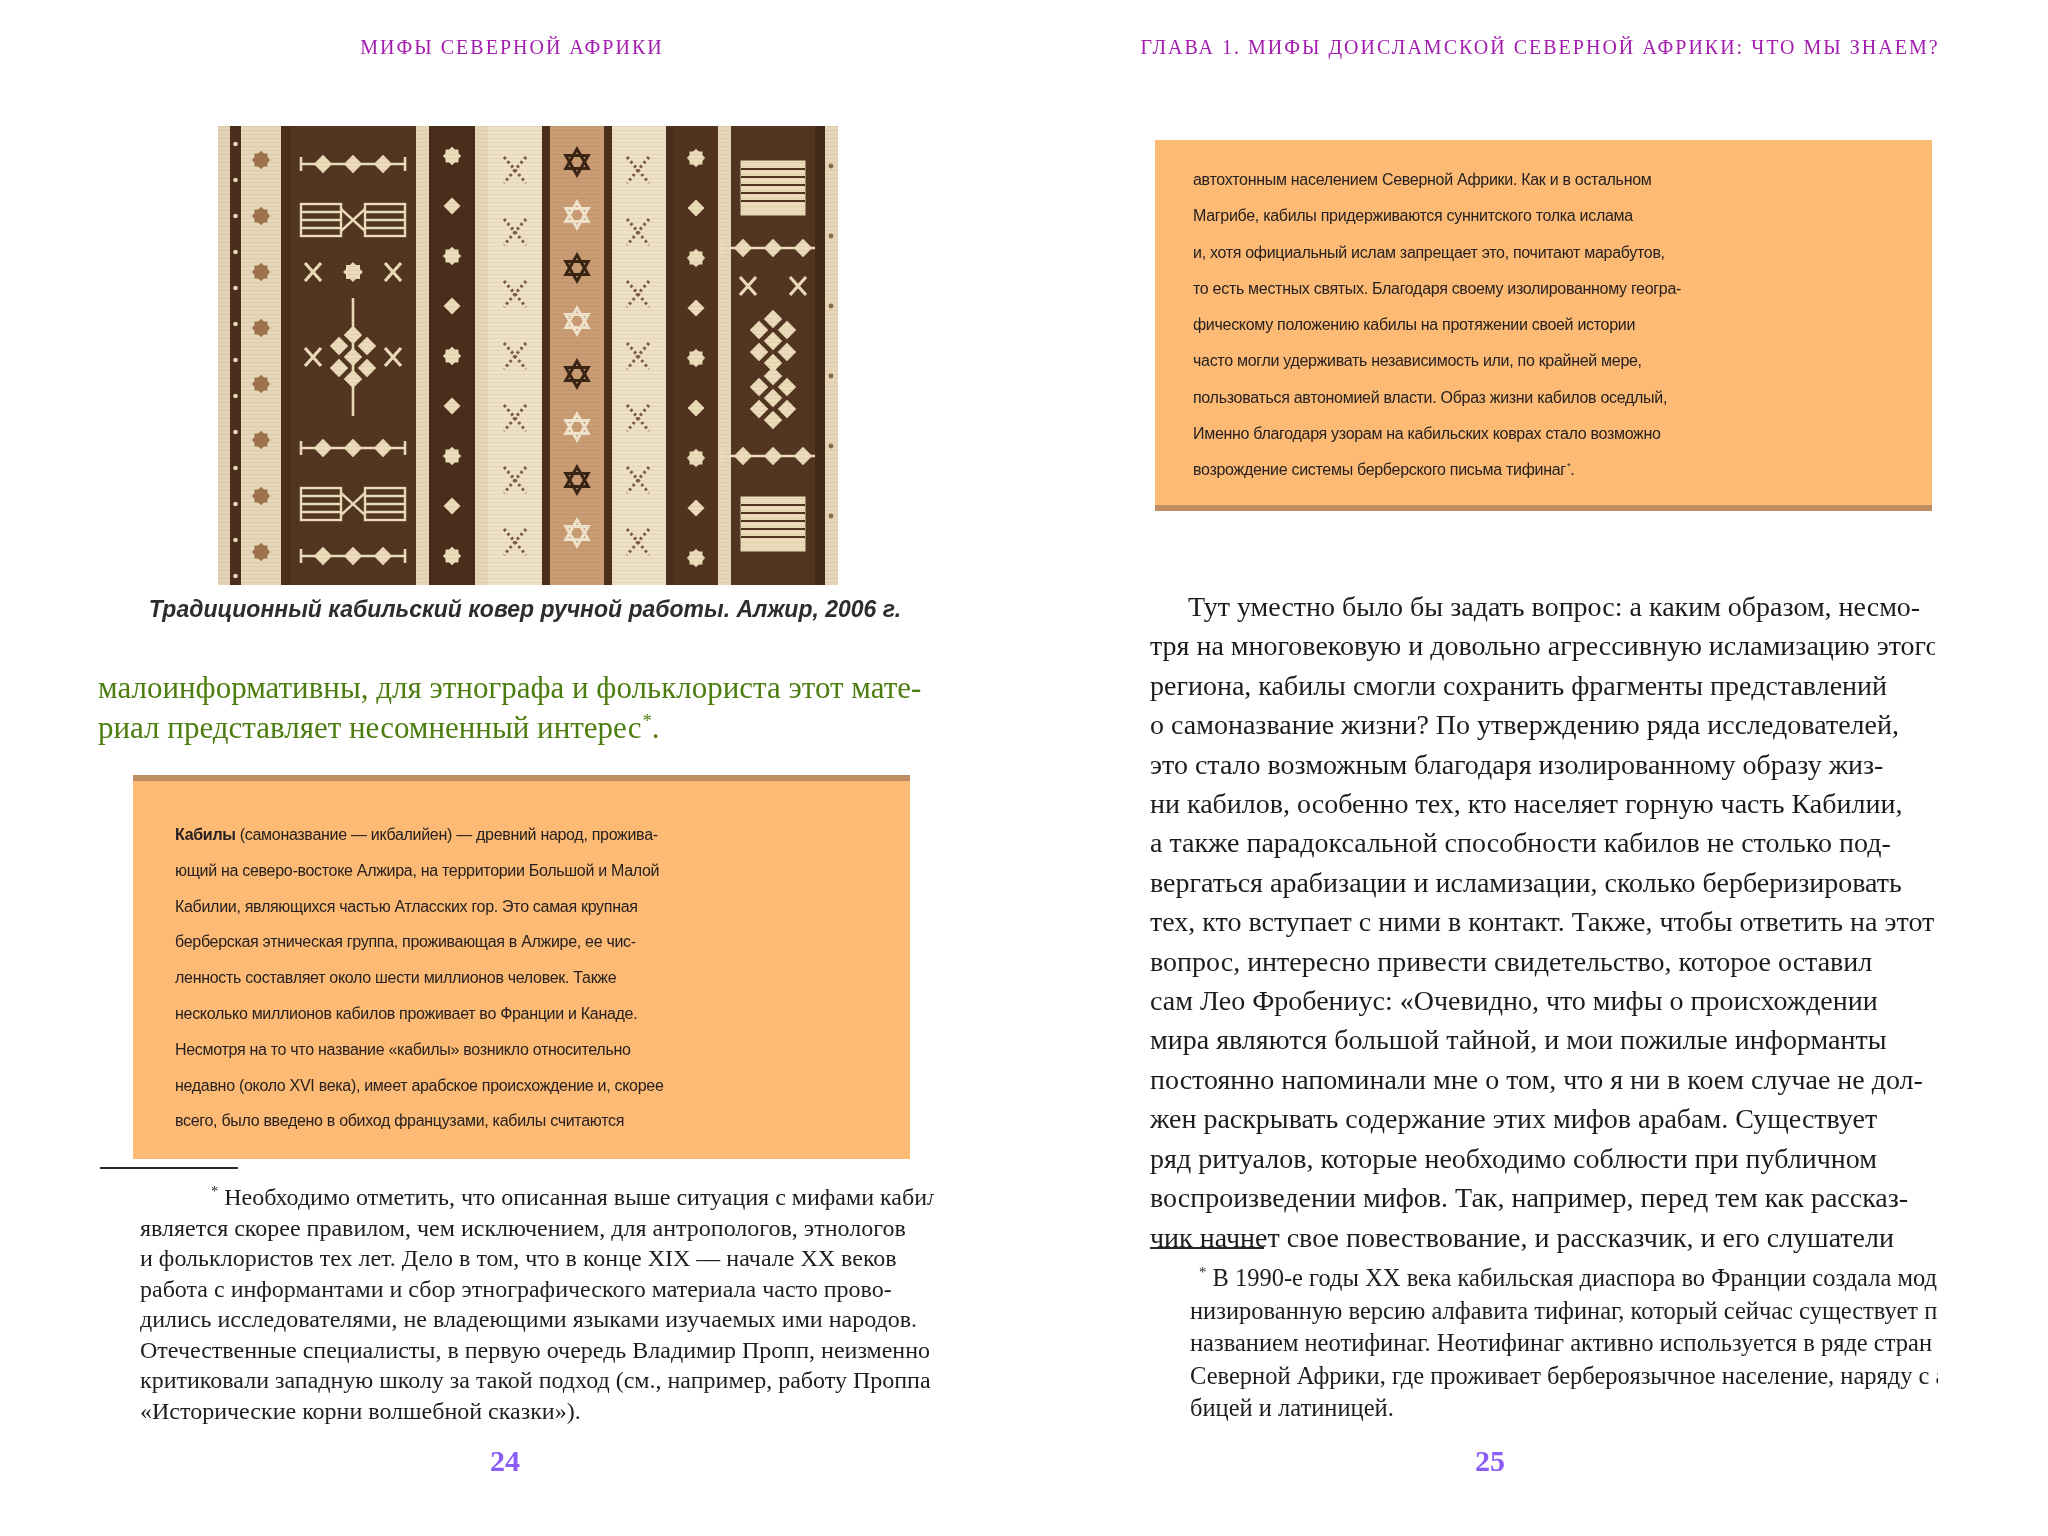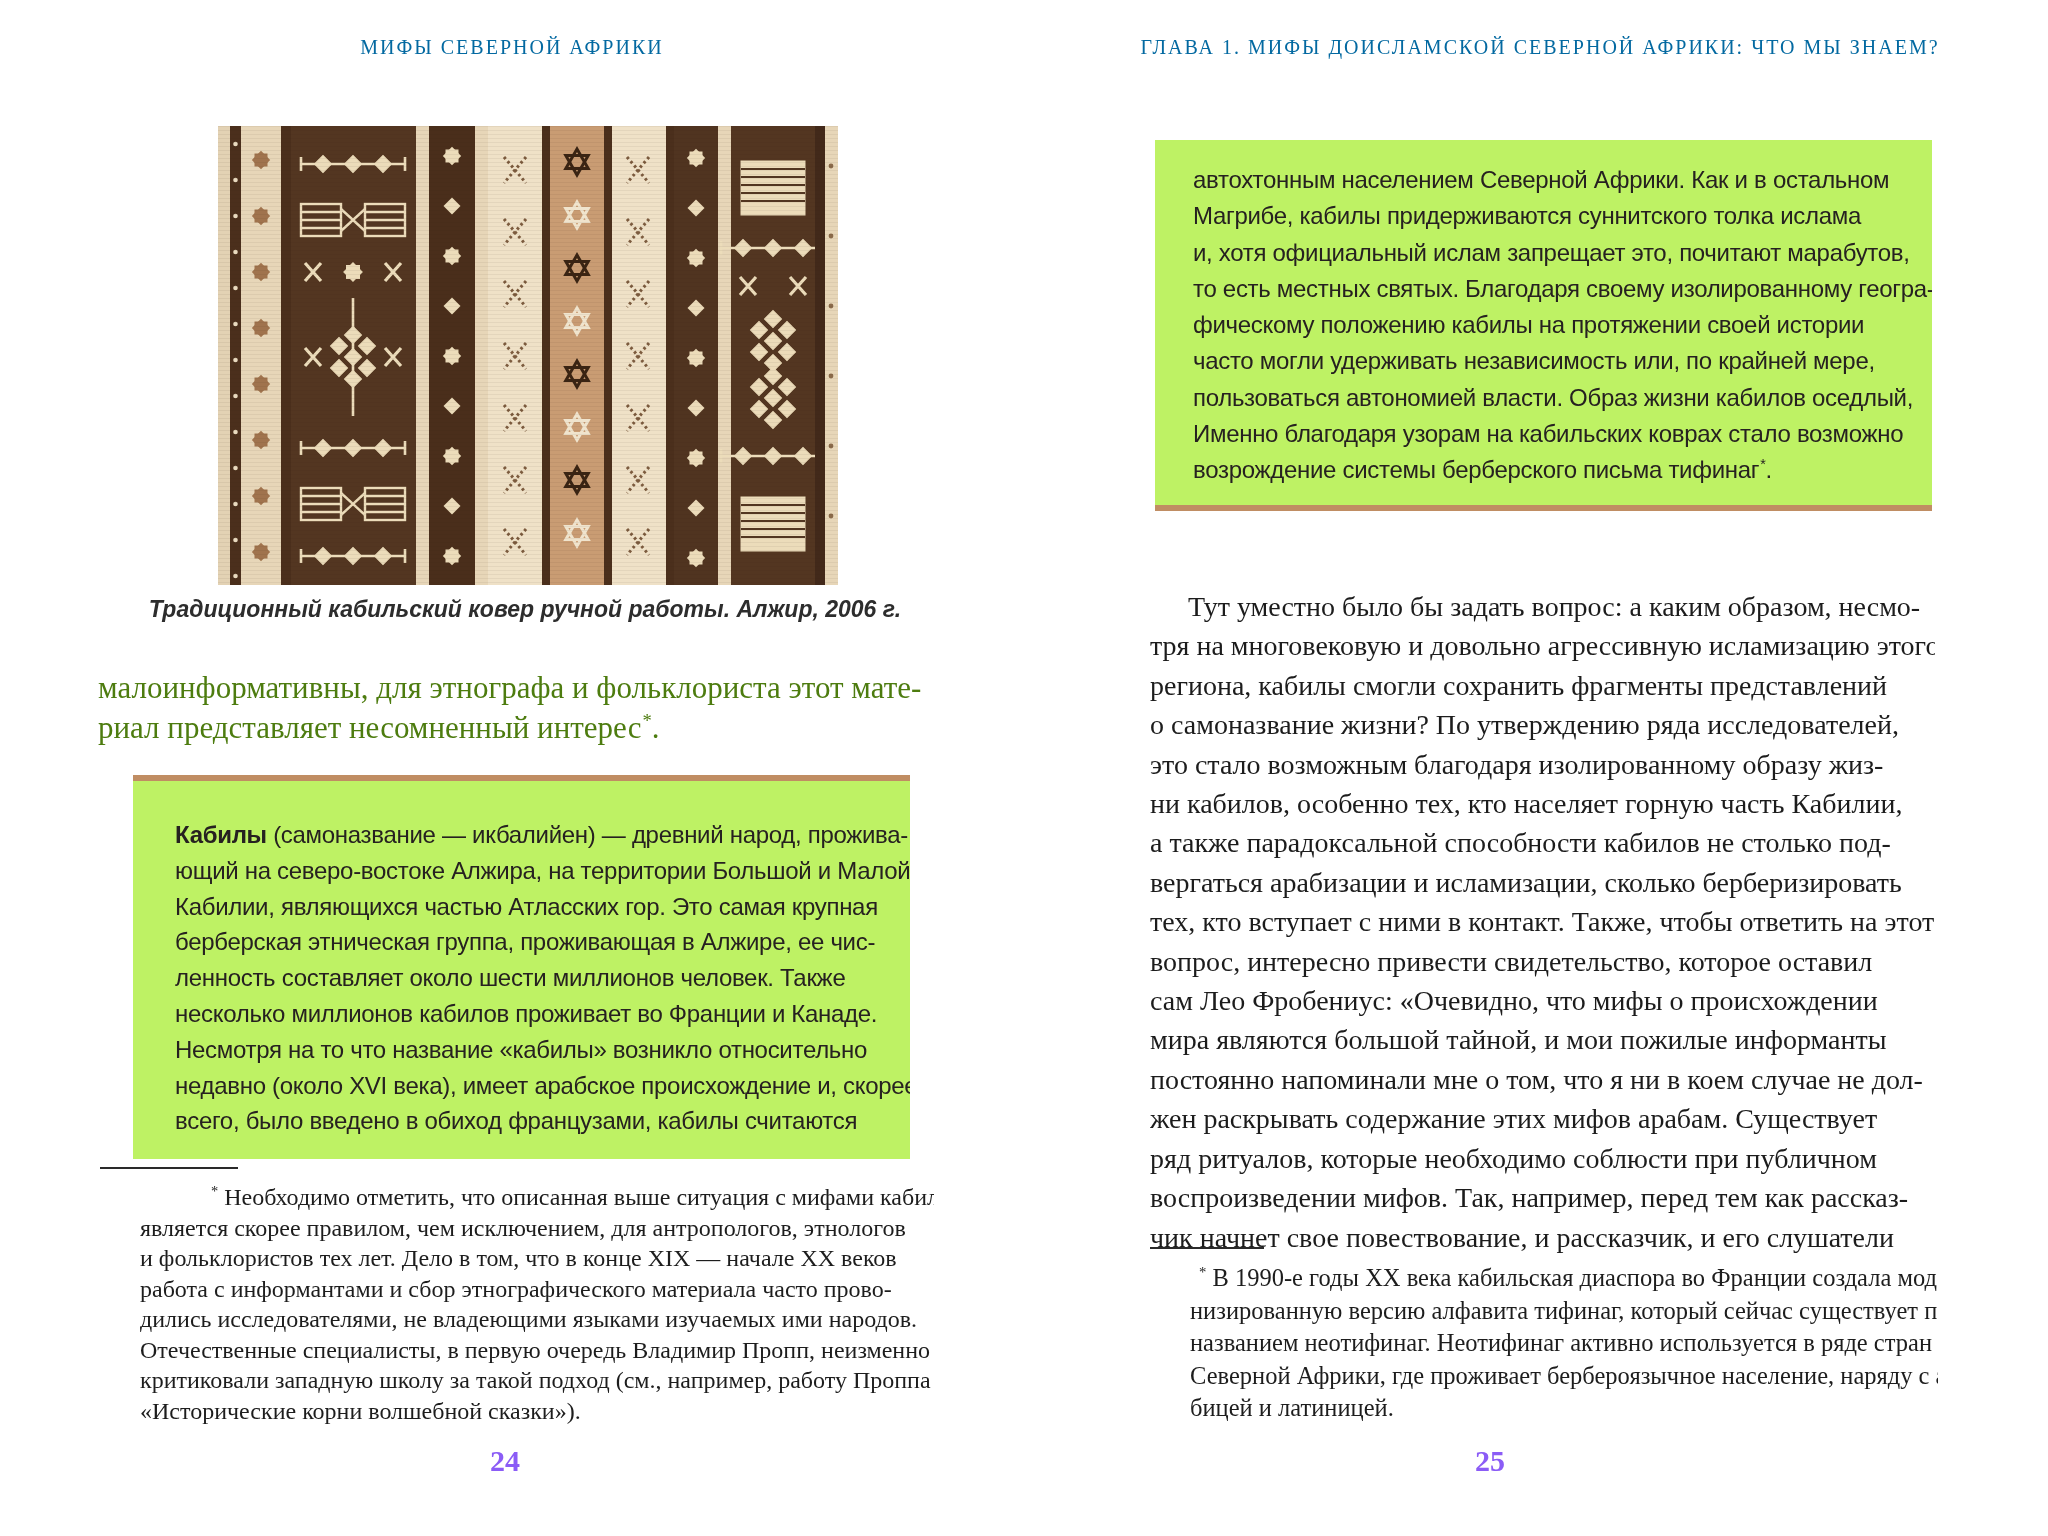--- a/index.html
+++ b/index.html
@@ -10,21 +10,21 @@
     font-family:"Liberation Serif", serif;
     color:#1e1e1e;
     overflow:hidden;
   }
   .abs{position:absolute;}
 
   .running-head{
     font-family:"Liberation Serif", serif;
     font-size:20px;
     letter-spacing:2px;
-    color:#0369a1;
+    color:#a21caf;
     white-space:nowrap;
     transform:translateX(-50%);
   }
 
   .figure{overflow:hidden;}
   .figure svg{display:block;}
 
   .figure-caption{
     font-family:"Liberation Sans", sans-serif;
     font-weight:600;
@@ -36,23 +36,23 @@
   }
 
   .textblock{overflow:hidden;}
   .tline{white-space:nowrap;}
 
   .body-left{font-size:31px;line-height:40px;color:#4d7c0f;}
   .body-right{font-size:28px;line-height:39.4px;color:#1c1c1c;margin-top:27px;}
   .body-right .tline:first-child{text-indent:38px;}
 
   .infobox{
-    background:#bef264;
+    background:#fdba74;
     font-family:"Liberation Sans", sans-serif;
-    font-size:24px;
+    font-size:16px;
     letter-spacing:-0.3px;
     color:#262120;
     overflow:hidden;
   }
   .infobox-left{border-top:6px solid #c08d63;line-height:35.8px;}
   .infobox-right{border-bottom:6px solid #c08d63;line-height:36.3px;}
   .infobox b{font-weight:700;}
 
   .fn-rule{background:#2a2a2a;height:2px;}
 

